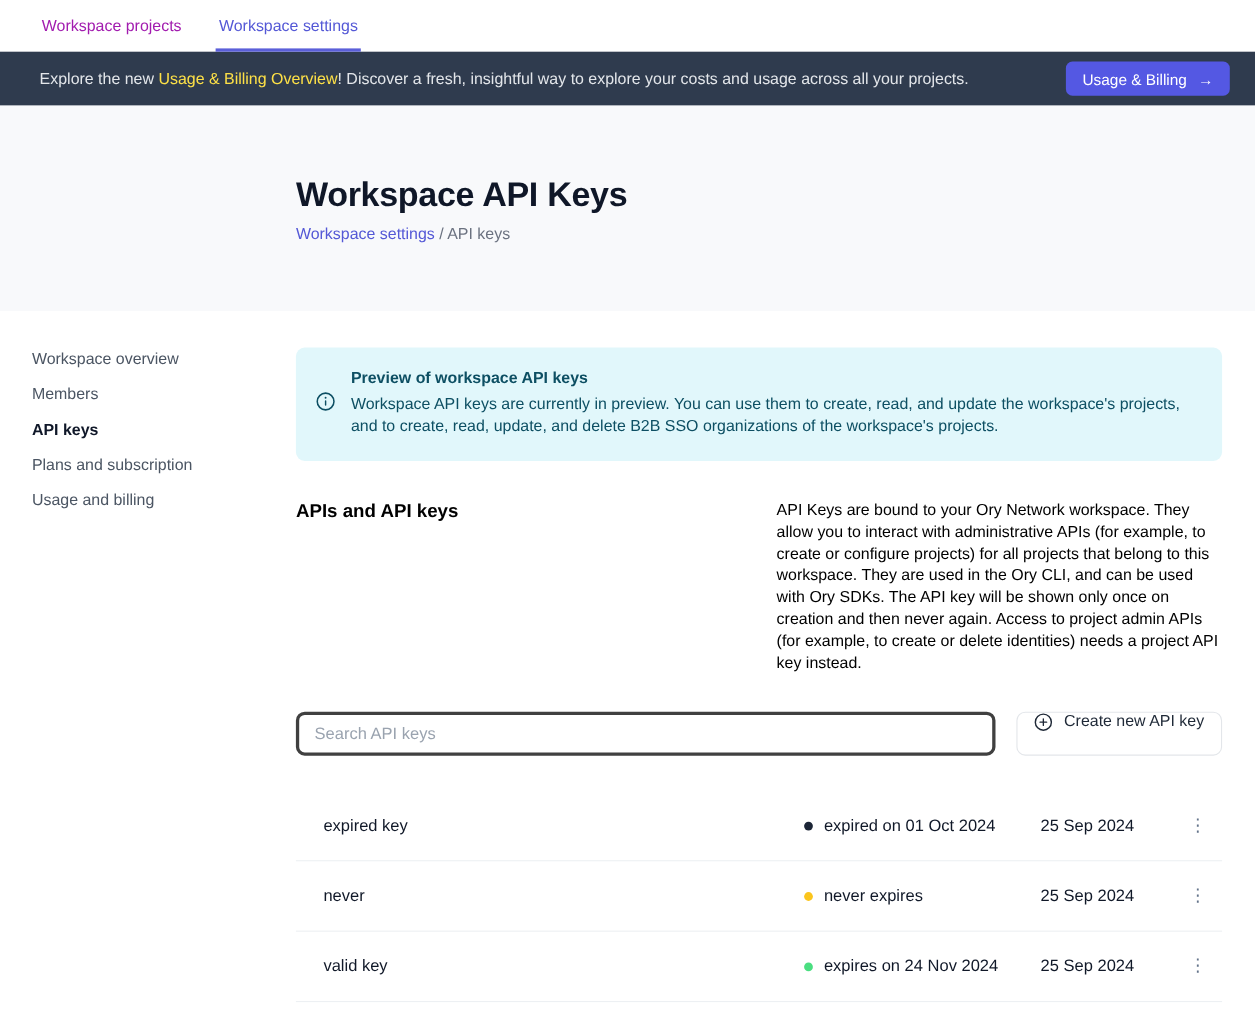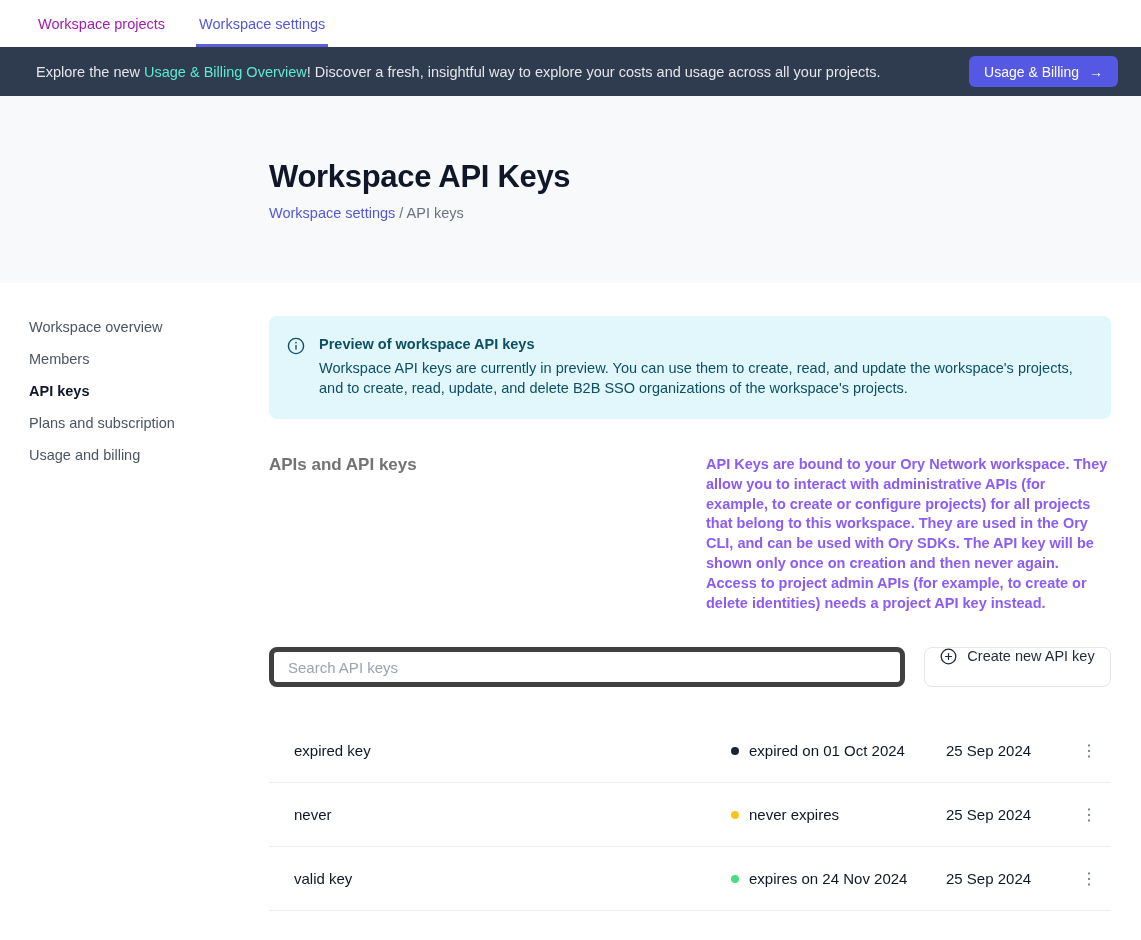--- a/index.html
+++ b/index.html
@@ -39,21 +39,21 @@
   .banner {
     height: 49px;
     background: #2f3b4e;
     display: flex;
     align-items: center;
     padding: 0 23px 0 36px;
     color: #e3e6ea;
     font-size: 14.5px;
   }
   .banner-text { flex: 1; white-space: nowrap; }
-  .banner-text a { color: #5eead4; text-decoration: none; cursor: pointer; }
+  .banner-text a { color: #fde047; text-decoration: none; cursor: pointer; }
   .banner-btn {
     background: #5458e3;
     color: #ffffff;
     border: none;
     border-radius: 6px;
     height: 31px;
     padding: 0 15px;
     font-size: 14px;
     font-family: "Liberation Sans", sans-serif;
     display: flex;
@@ -103,46 +103,46 @@
   .content { margin-left: 269px; width: 842px; padding-top: 33px; }
 
   
   .callout {
     background: #e1f7fb;
     border-radius: 8px;
     padding: 20px 24px 21px 18px;
     display: flex;
     gap: 14px;
     color: #0d4f63;
+    align-items: center;
   }
   .callout .info-icon { flex: 0 0 auto; margin-top: 1px; }
   .callout-title { font-weight: 700; font-size: 14.5px; margin-bottom: 6px; }
   .callout-body { font-size: 14.5px; line-height: 20px; }
 
   
   .section-row {
     margin-top: 36px;
     display: flex;
     justify-content: space-between;
   }
-  .section-heading { font-size: 17px; font-weight: 700; color: #737373; }
+  .section-heading { font-size: 17px; font-weight: 700; color: #000000; }
   .section-desc {
     width: 405px;
     font-size: 14.5px;
     line-height: 19.8px;
-    color: #8b5cf6;
-    font-weight: bold;
+    color: #000000;
   }
 
   
   .toolbar { margin-top: 34px; display: flex; gap: 19px; }
   .search-input {
     flex: 1;
     height: 40px;
-    border: 5px solid #404040;
+    border: 3px solid #404040;
     border-radius: 8px;
     padding: 11px 14px;
     font-size: 15px;
     font-family: "Liberation Sans", sans-serif;
     color: #101828;
     outline: none;
     background: #ffffff;
   }
   .search-input::placeholder { color: #9aa3af; }
   .create-btn {

